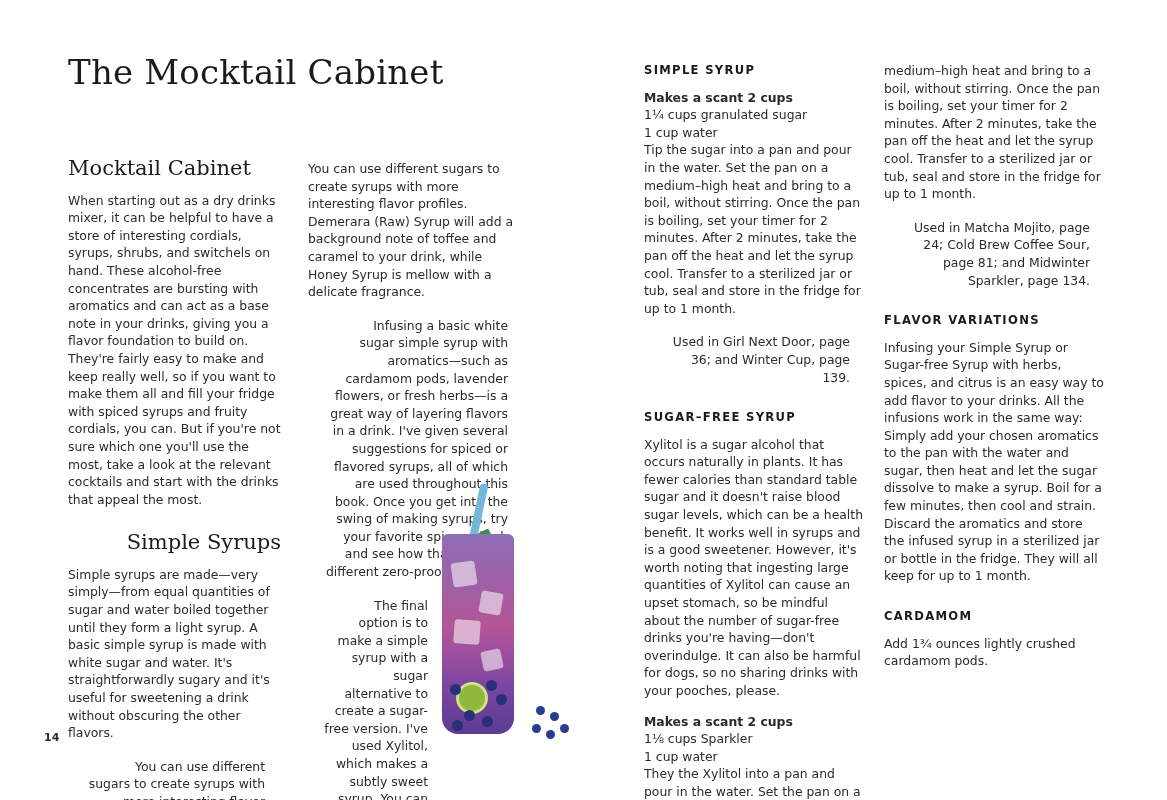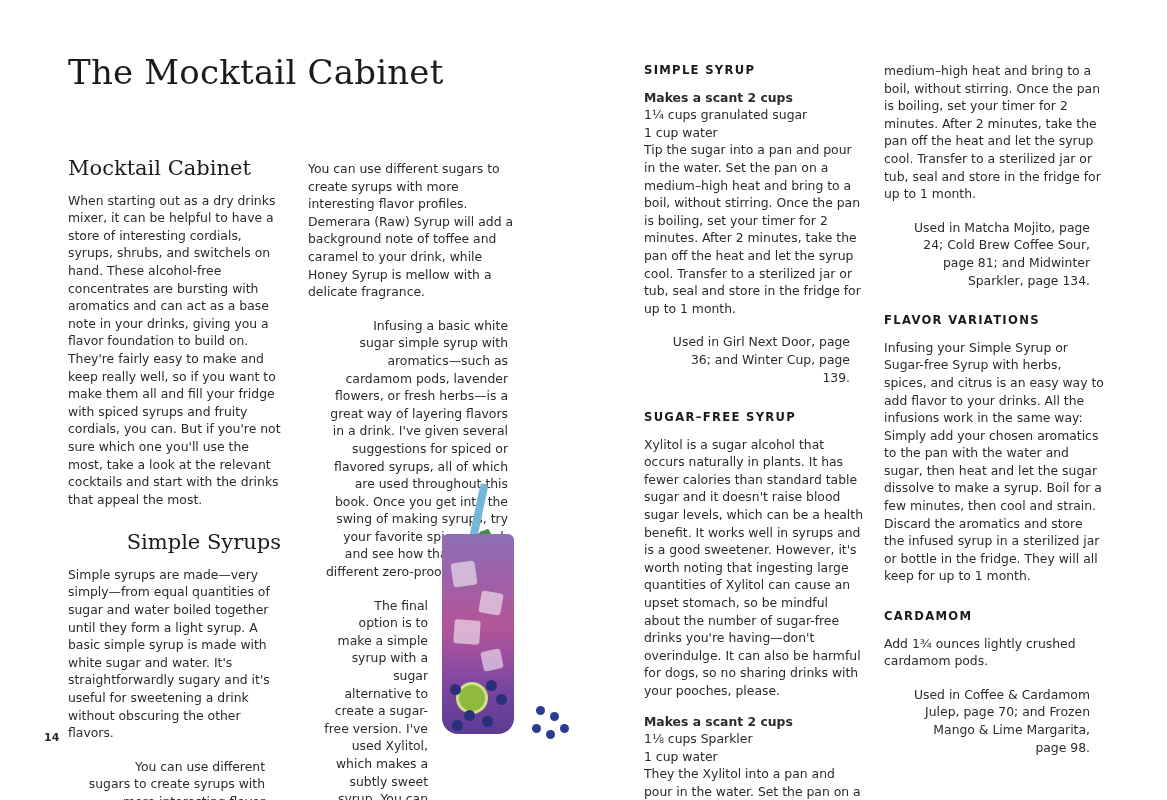--- a/index.html
+++ b/index.html
@@ -281,18 +281,17 @@
 
     <div class="col" id="r-col2">
       <p>medium–high heat and bring to a boil, without stirring. Once the pan is boiling, set your timer for 2 minutes. After 2 minutes, take the pan off the heat and let the syrup cool. Transfer to a sterilized jar or tub, seal and store in the fridge for up to 1 month.</p>
       <p class="ind">Used in Matcha Mojito, page 24; Cold Brew Coffee Sour, page 81; and Midwinter Sparkler, page 134.</p>
 
       <h3 class="r-head spaced">FLAVOR VARIATIONS</h3>
       <p>Infusing your Simple Syrup or Sugar-free Syrup with herbs, spices, and citrus is an easy way to add flavor to your drinks. All the infusions work in the same way: Simply add your chosen aromatics to the pan with the water and sugar, then heat and let the sugar dissolve to make a syrup. Boil for a few minutes, then cool and strain. Discard the aromatics and store the infused syrup in a sterilized jar or bottle in the fridge. They will all keep for up to 1 month.</p>
 
       <h3 class="r-head spaced">CARDAMOM</h3>
       <p>Add 1¾ ounces lightly crushed cardamom pods.</p>
-      <p class="ind">Used in Coffee &amp; Cardamom Julep, page 70; and Frozen Mango &amp; Lime Margarita, page 98.</p>
     </div>
 
   </div>
 
 </div>
 
 </body></html>

